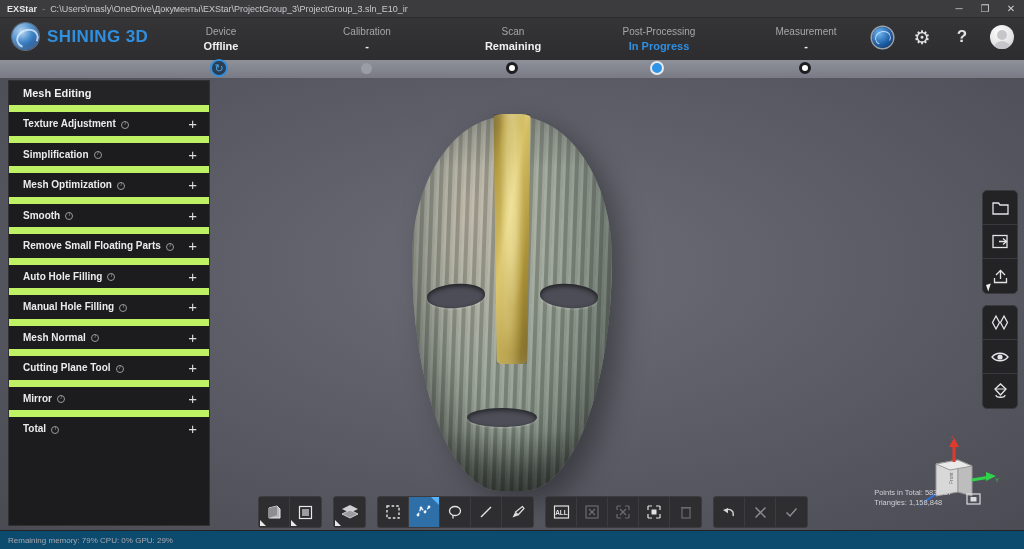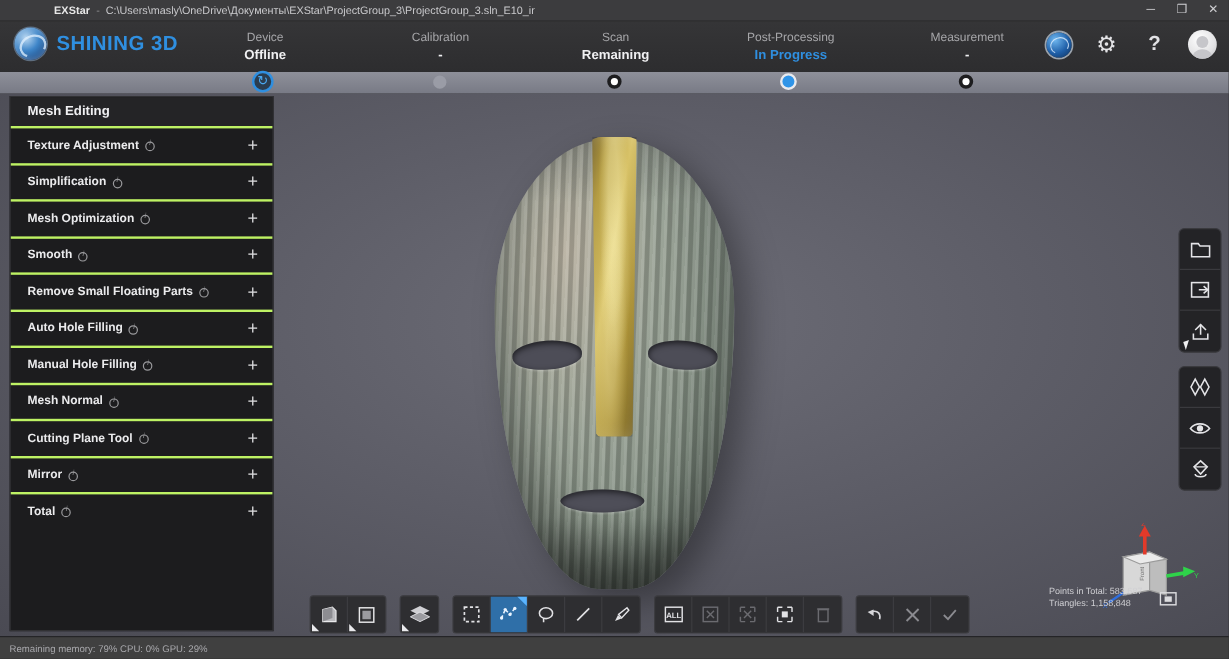--- a/index.html
+++ b/index.html
@@ -9,21 +9,20 @@
     font-family: "Liberation Sans", sans-serif;
     overflow: hidden;
   }
   #app { position: relative; width: 1024px; height: 549px; background:#2b2b2d; }
 
   
   .titlebar {
     position:absolute; left:0; top:0; width:1024px; height:18px;
     background:#3c3c3e; display:flex; align-items:center;
     border-bottom:1px solid #2a2a2c;
-    padding-left:38px;
   }
   .tb-app {
     font-size:9px; font-weight:bold; color:#e8e8e8; padding-left:7px; letter-spacing:.1px;
   }
   .tb-sep { font-size:9px; color:#8d8d90; padding:0 5px; }
   .tb-path { font-size:9px; color:#c9c9cc; letter-spacing:0px; white-space:nowrap; }
   .tb-ctrls { position:absolute; right:0; top:0; height:18px; display:flex; }
   .tb-btn {
     width:26px; height:18px; display:flex; align-items:center; justify-content:center;
     color:#cfcfd2; font-size:10px; line-height:1;
@@ -132,31 +131,31 @@
     position:absolute; left:55px; top:292px; width:70px; height:19px;
     background:#4e4e58; border-radius:50%;
     box-shadow: inset 0 2px 5px rgba(0,0,0,.6), 0 1px 2px rgba(255,255,255,.25);
   }
 
   
   .gizmo { position:absolute; right:18px; bottom:22px; width:88px; height:72px; }
 
   
   .panel {
-    position:absolute; left:8px; top:80px; width:220px; height:446px;
+    position:absolute; left:8px; top:80px; width:202px; height:446px;
     background:#1c1c1e; border:1px solid #313134;
     display:flex; flex-direction:column;
   }
   .panel-title {
     height:24px; display:flex; align-items:center; padding-left:14px;
     font-size:11px; font-weight:bold; color:#f0f0f2; background:#242426;
   }
   .row {
     height:30.5px; display:flex; align-items:center; padding:0 12px 0 14px;
-    border-top:2px solid #bef264; cursor:pointer;
+    border-top:7px solid #bef264; cursor:pointer;
   }
   .row .lbl { font-size:10px; font-weight:bold; color:#ebebed; }
   .info-ic {
     display:inline-block; width:8px;height:8px; border-radius:50%;
     border:1px solid #9a9a9d; margin-left:5px; position:relative; top:1px;
   }
   .info-ic:after { content:"i"; position:absolute; left:2.6px; top:-2px; font-size:6px; color:#9a9a9d; font-style:italic; }
   .plus { margin-left:auto; font-size:15px; color:#dcdcde; line-height:1; font-weight:300; }
 
   
@@ -199,21 +198,21 @@
   
   .stats {
     position:absolute; right:72px; bottom:22px; text-align:left;
     font-size:7.5px; color:#cfcfd3; line-height:10px;
   }
   .snapbtn { position:absolute; right:42px; bottom:24px; width:18px;height:16px;
     display:flex;align-items:center;justify-content:center; color:#dcdcdf; cursor:pointer;}
 
   .statusbar {
     position:absolute; left:0; bottom:0; width:1024px; height:19px;
-    background:#404040; border-top:1px solid #242427;
+    background:#0c4a6e; border-top:1px solid #242427;
     display:flex; align-items:center;
   }
   .st-left { font-size:8px; color:#a8a8ac; padding-left:8px; }
   .st-right { font-size:8px; color:#a8a8ac; margin-left:auto; padding-right:10px; white-space:nowrap; }
 </style>
 </head>
 <body>
 
 <div id="app">
 

